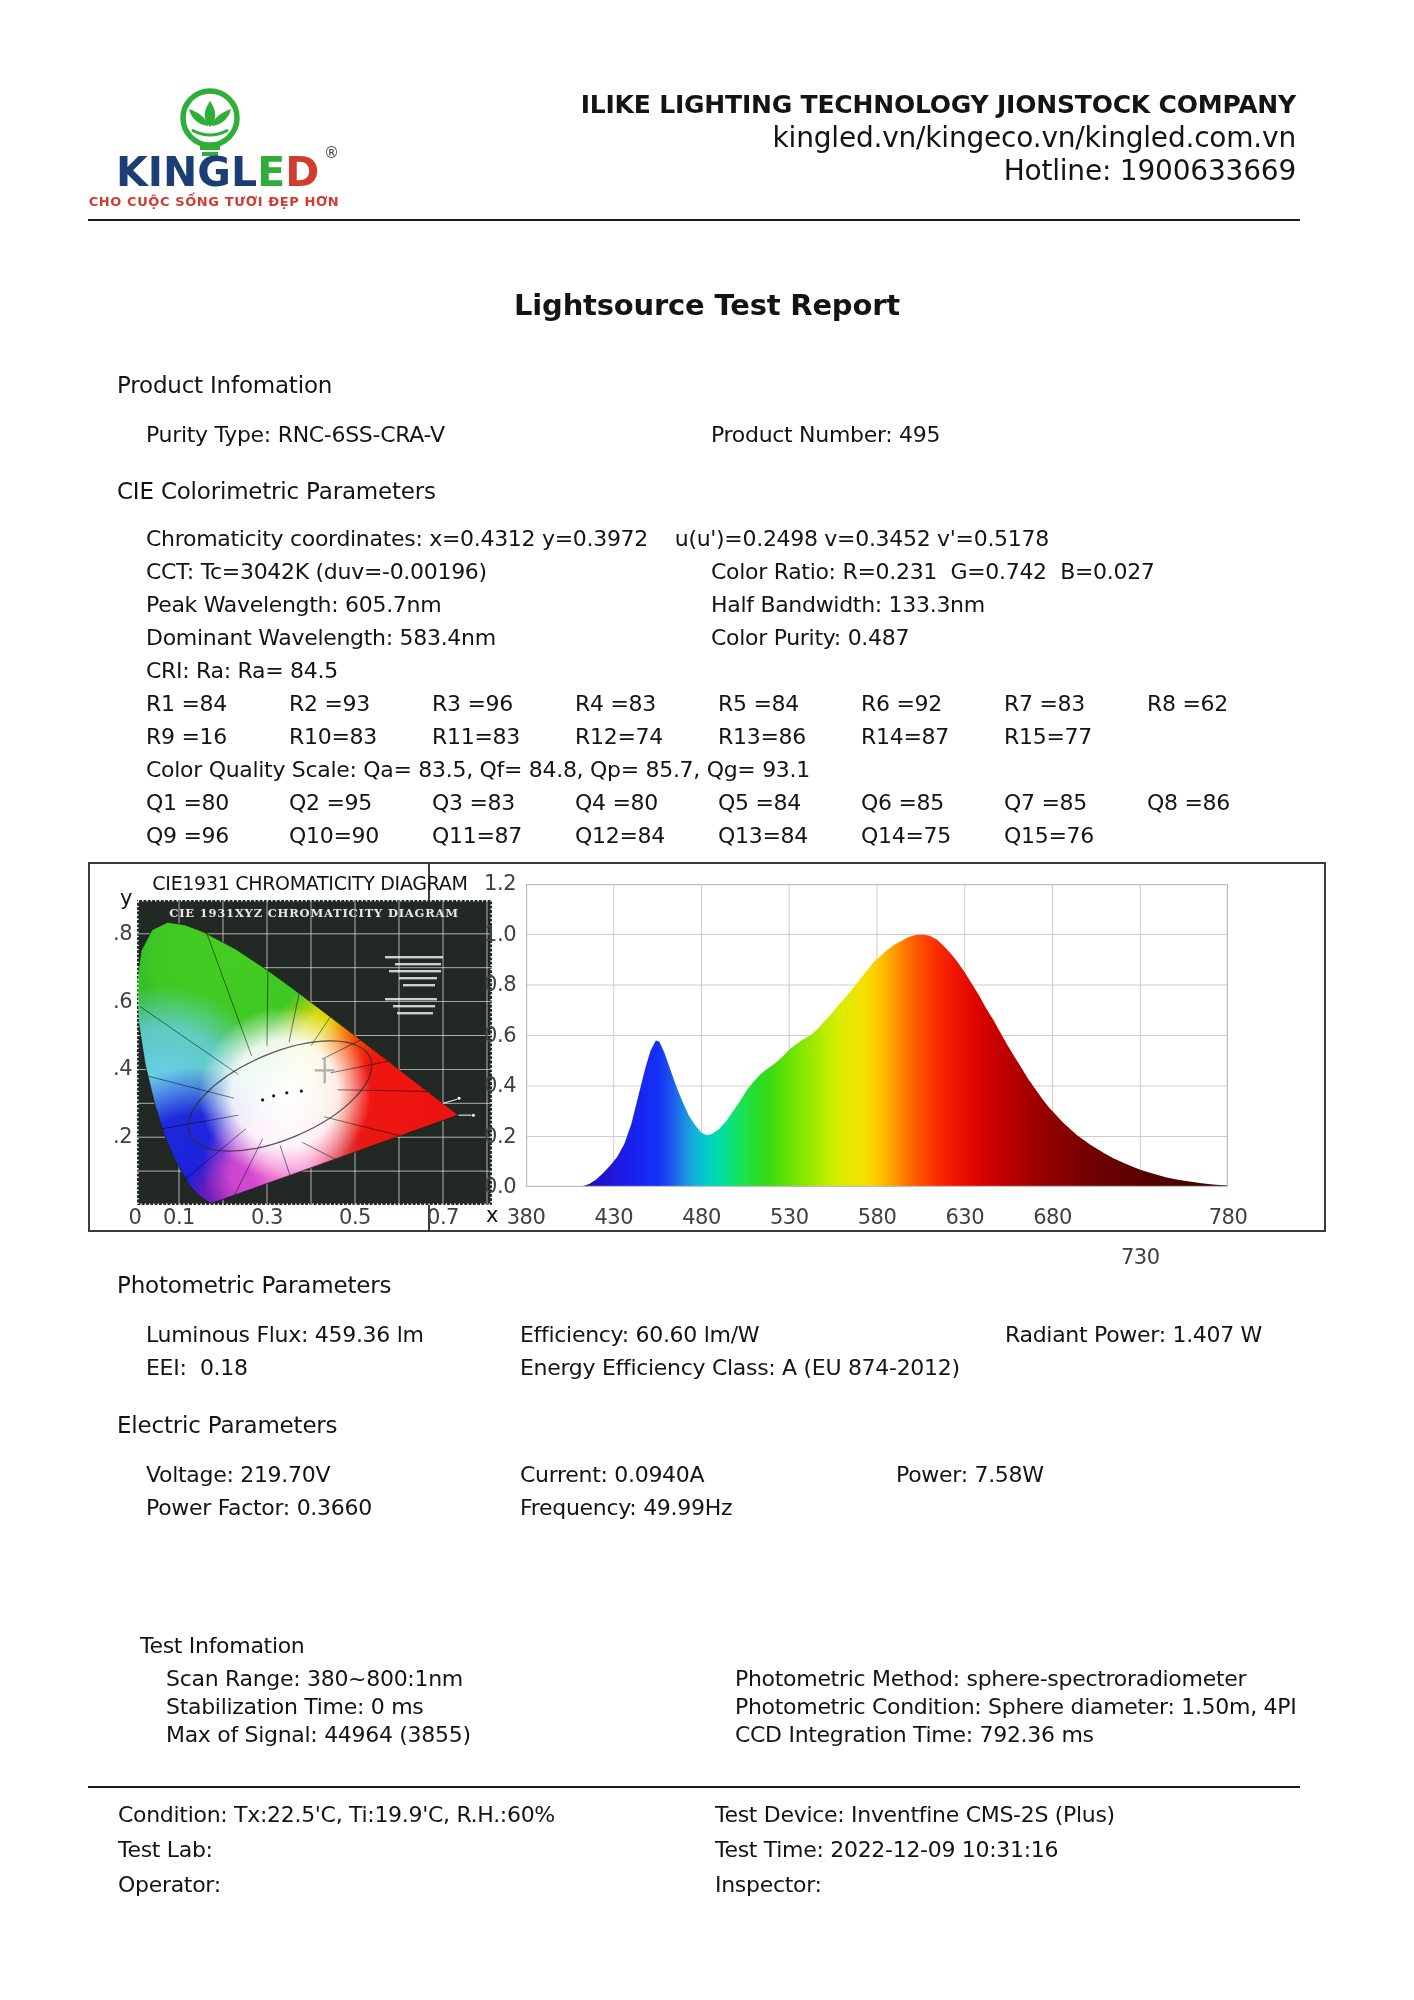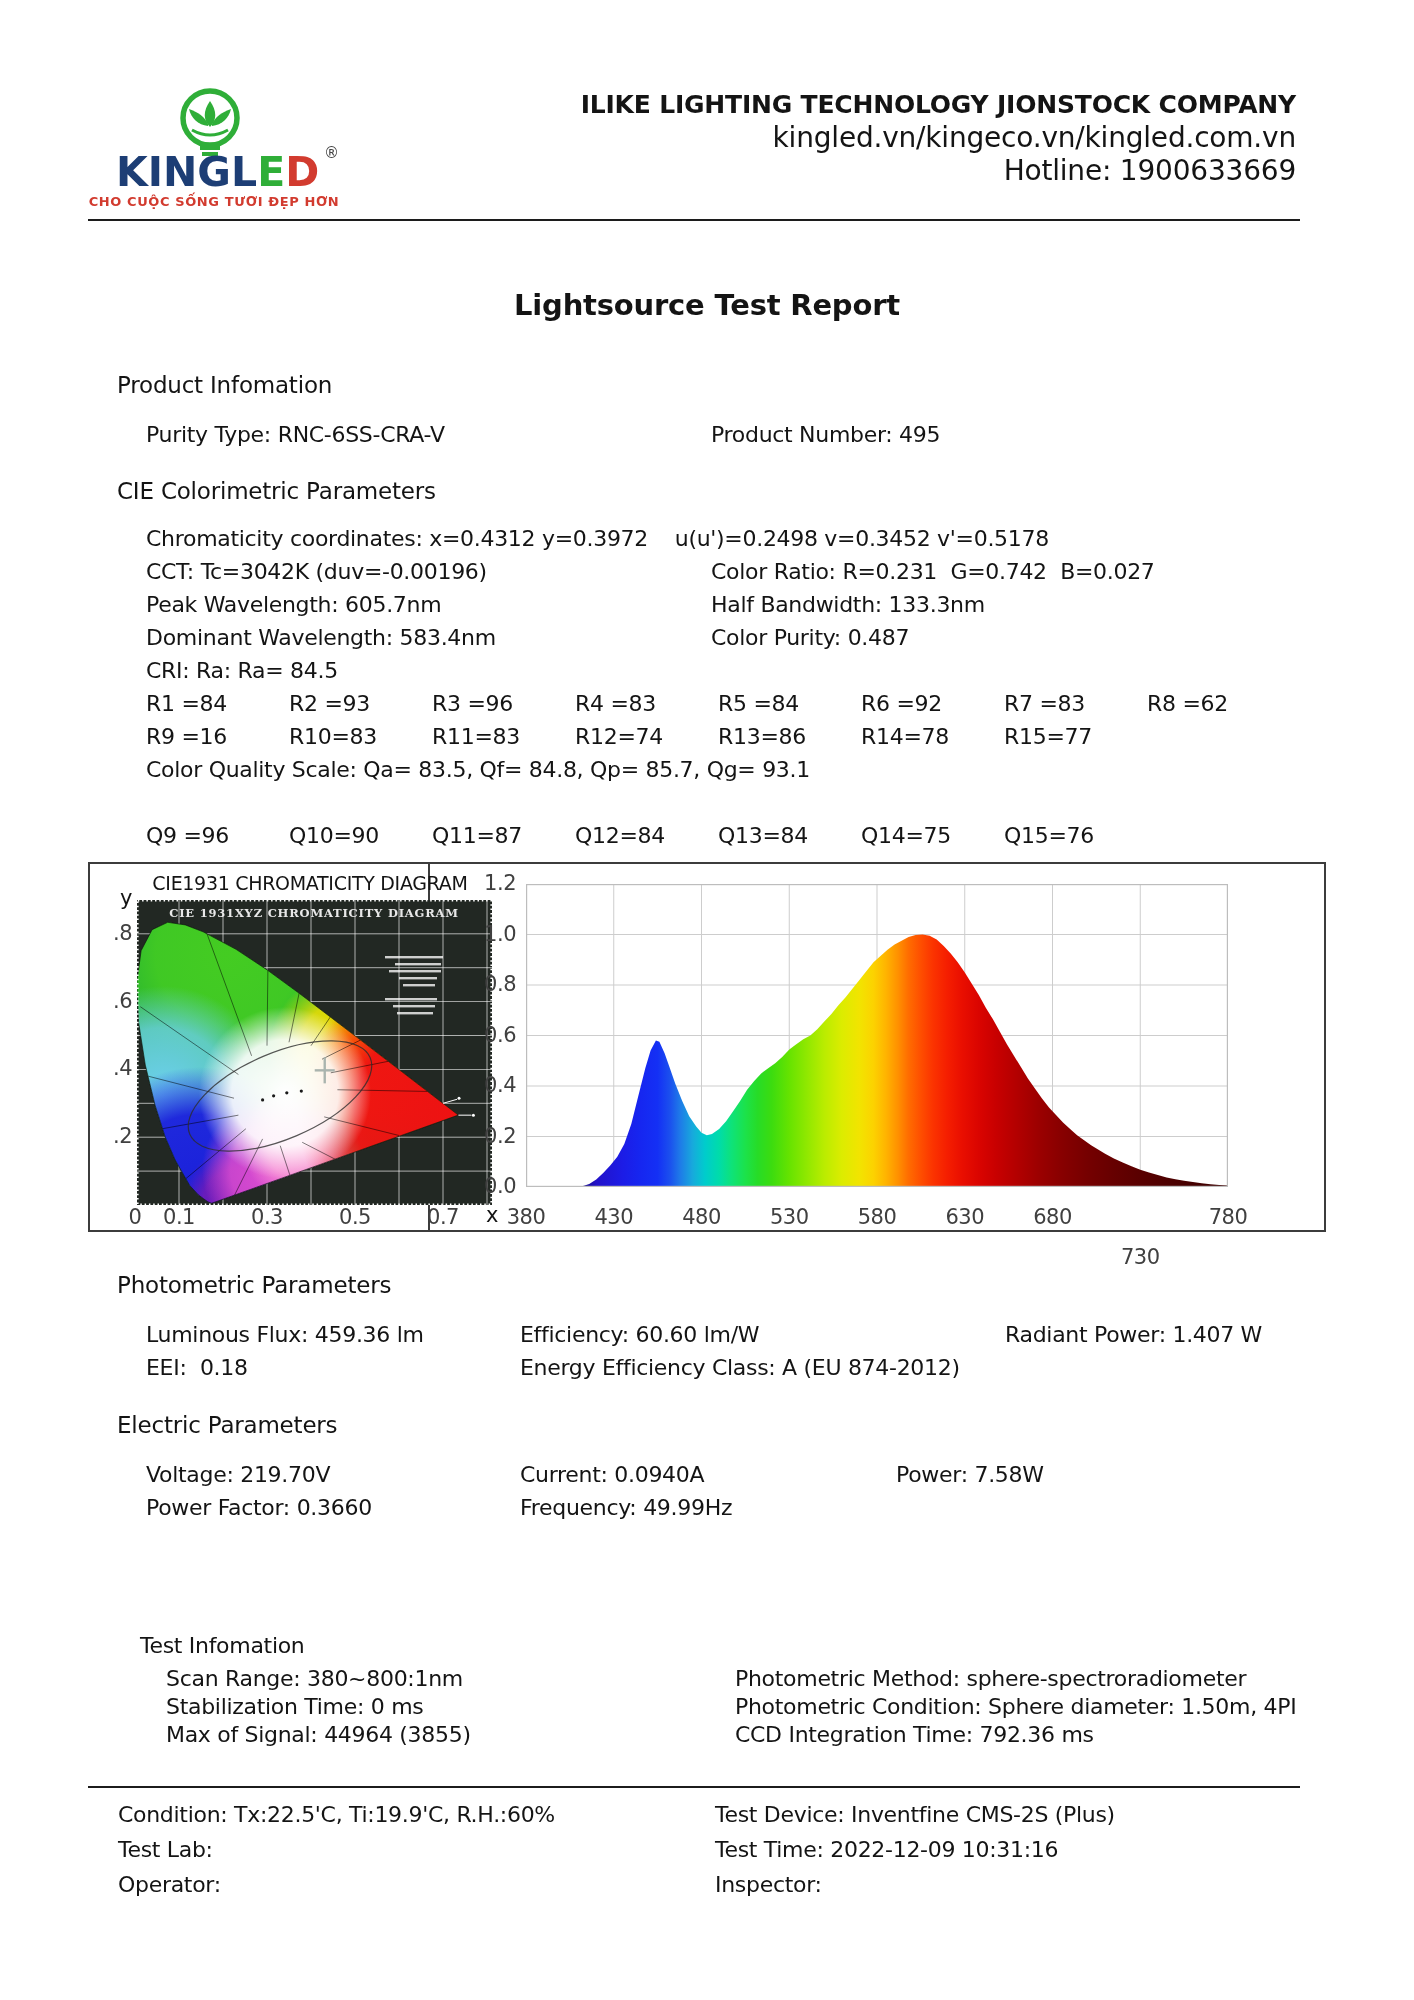--- a/index.html
+++ b/index.html
@@ -85,26 +85,36 @@
       <span>R6 =92</span>
       <span>R7 =83</span>
       <span>R8 =62</span>
   </div>
   <div class="abs rq-row" style="left:146px;top:724px;">
     <span>R9 =16</span>
       <span>R10=83</span>
       <span>R11=83</span>
       <span>R12=74</span>
       <span>R13=86</span>
-      <span>R14=78</span>
+      <span>R14=87</span>
       <span>R15=77</span>
   </div>
 
   <div class="abs body-t" style="left:146px;top:757px;">Color Quality Scale: Qa= 83.5, Qf= 84.8, Qp= 85.7, Qg= 93.1</div>
 
+  <div class="abs rq-row" style="left:146px;top:790px;">
+    <span>Q1 =80</span>
+      <span>Q2 =95</span>
+      <span>Q3 =83</span>
+      <span>Q4 =80</span>
+      <span>Q5 =84</span>
+      <span>Q6 =85</span>
+      <span>Q7 =85</span>
+      <span>Q8 =86</span>
+  </div>
   <div class="abs rq-row" style="left:146px;top:823px;">
     <span>Q9 =96</span>
       <span>Q10=90</span>
       <span>Q11=87</span>
       <span>Q12=84</span>
       <span>Q13=84</span>
       <span>Q14=75</span>
       <span>Q15=76</span>
   </div>
 

